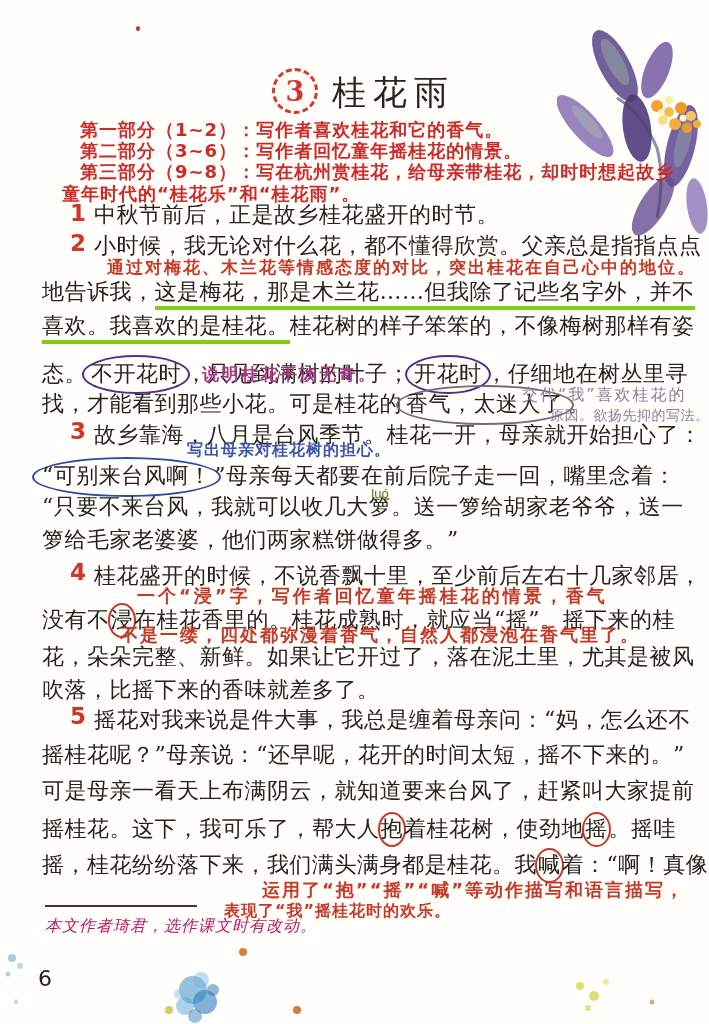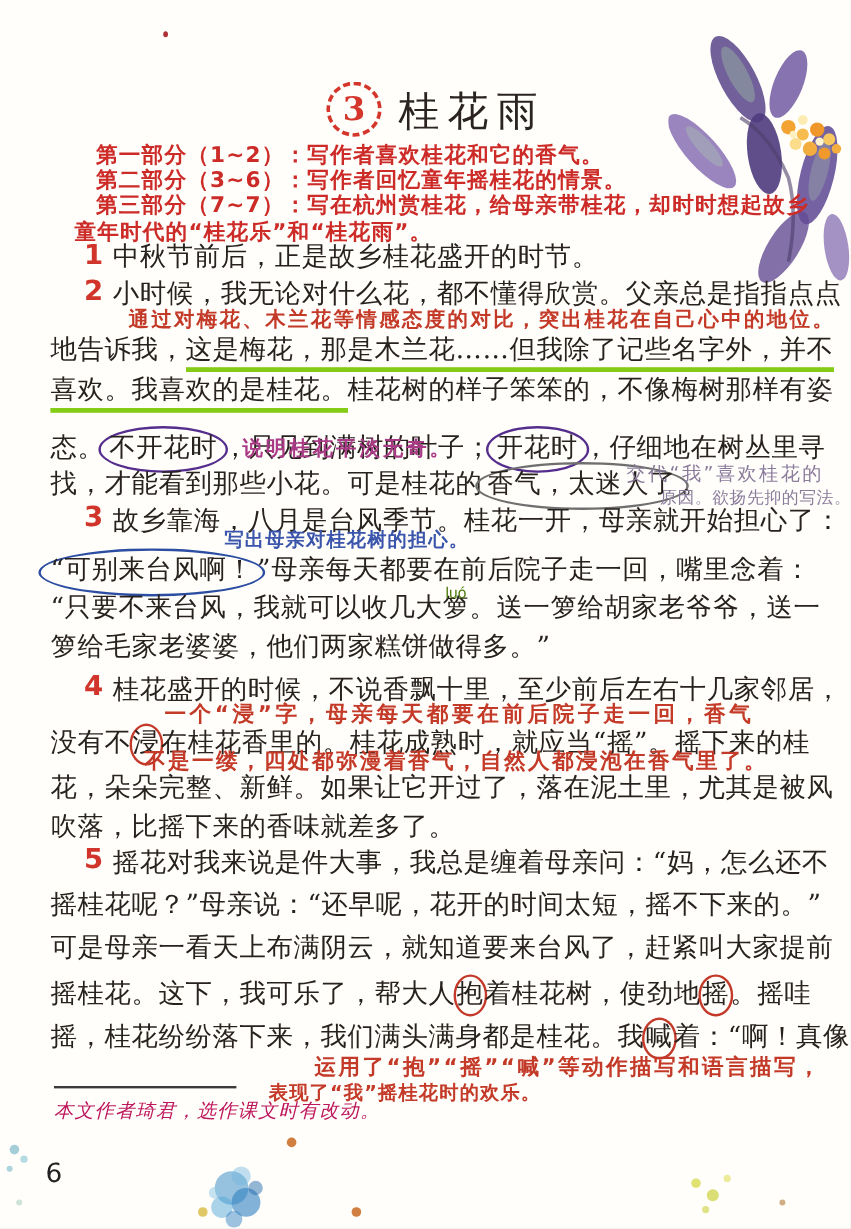--- a/index.html
+++ b/index.html
@@ -100,21 +100,21 @@
     </g>
   </svg>
 
   <div class="lesson-badge">
     <span>3</span>
   </div>
   <div class="page-title">桂花雨</div>
 
   <div class="outline-line" style="left:80px;top:119px">第一部分（1~2）：写作者喜欢桂花和它的香气。</div>
   <div class="outline-line" style="left:80px;top:140px">第二部分（3~6）：写作者回忆童年摇桂花的情景。</div>
-  <div class="outline-line" style="left:80px;top:161px">第三部分（7~7）：写在杭州赏桂花，给母亲带桂花，却时时想起故乡</div>
+  <div class="outline-line" style="left:80px;top:161px">第三部分（9~8）：写在杭州赏桂花，给母亲带桂花，却时时想起故乡</div>
   <div class="outline-line" style="left:62px;top:183px">童年时代的“桂花乐”和“桂花雨”。</div>
 
   <div class="pnum" style="left:70px;top:200px">1</div>
   <div class="bl" style="left:94px;top:200px">中秋节前后，正是故乡桂花盛开的时节。</div>
 
   <div class="pnum" style="left:70px;top:230px">2</div>
   <div class="bl" style="left:94px;top:231px">小时候，我无论对什么花，都不懂得欣赏。父亲总是指指点点</div>
   <div class="ann" style="left:107px;top:257px;font-size:17px;letter-spacing:2px">通过对梅花、木兰花等情感态度的对比，突出桂花在自己心中的地位。</div>
   <div class="bl" style="left:42px;top:277px">
     <span>地告诉我，</span><span class="ul-red">这是梅花，那是木兰花……但我除了记些名字外，并不</span>
@@ -138,21 +138,21 @@
   <div class="bl" style="left:38px;top:457px">
     <span class="circ-blue">“可别来台风啊！</span><span>”母亲每天都要在前后院子走一回，嘴里念着：</span>
   </div>
   <div class="bl" style="left:42px;top:492px">
     <span>“只要不来台风，我就可以收几大</span><span class="ruby"><span>箩</span><span class="py">luó</span></span><span>。送一箩给胡家老爷爷，送一</span>
   </div>
   <div class="bl" style="left:42px;top:525px">箩给毛家老婆婆，他们两家糕饼做得多。”</div>
 
   <div class="pnum" style="left:70px;top:559px">4</div>
   <div class="bl" style="left:94px;top:561px">桂花盛开的时候，不说香飘十里，至少前后左右十几家邻居，</div>
-  <div class="ann" style="left:137px;top:586px;font-size:18px;letter-spacing:3px">一个“浸”字，母亲每天都要在前后院子走一回，香气</div>
+  <div class="ann" style="left:137px;top:586px;font-size:18px;letter-spacing:3px">一个“浸”字，写作者回忆童年摇桂花的情景，香气</div>
   <div class="bl" style="left:42px;top:603px">
     <span>没有不</span><span class="circ-red">浸</span><span>在桂花香里的。桂花成熟时，就应当“摇”。摇下来的桂</span>
   </div>
   <div class="ann" style="left:120px;top:625px;font-size:18px;letter-spacing:2px">不是一缕，四处都弥漫着香气，自然人都浸泡在香气里了。</div>
   <div class="bl" style="left:42px;top:642px">花，朵朵完整、新鲜。如果让它开过了，落在泥土里，尤其是被风</div>
   <div class="bl" style="left:42px;top:675px">吹落，比摇下来的香味就差多了。</div>
 
   <div class="pnum" style="left:70px;top:703px">5</div>
   <div class="bl" style="left:94px;top:705px">摇花对我来说是件大事，我总是缠着母亲问：“妈，怎么还不</div>
   <div class="bl" style="left:42px;top:740px">摇桂花呢？”母亲说：“还早呢，花开的时间太短，摇不下来的。”</div>

